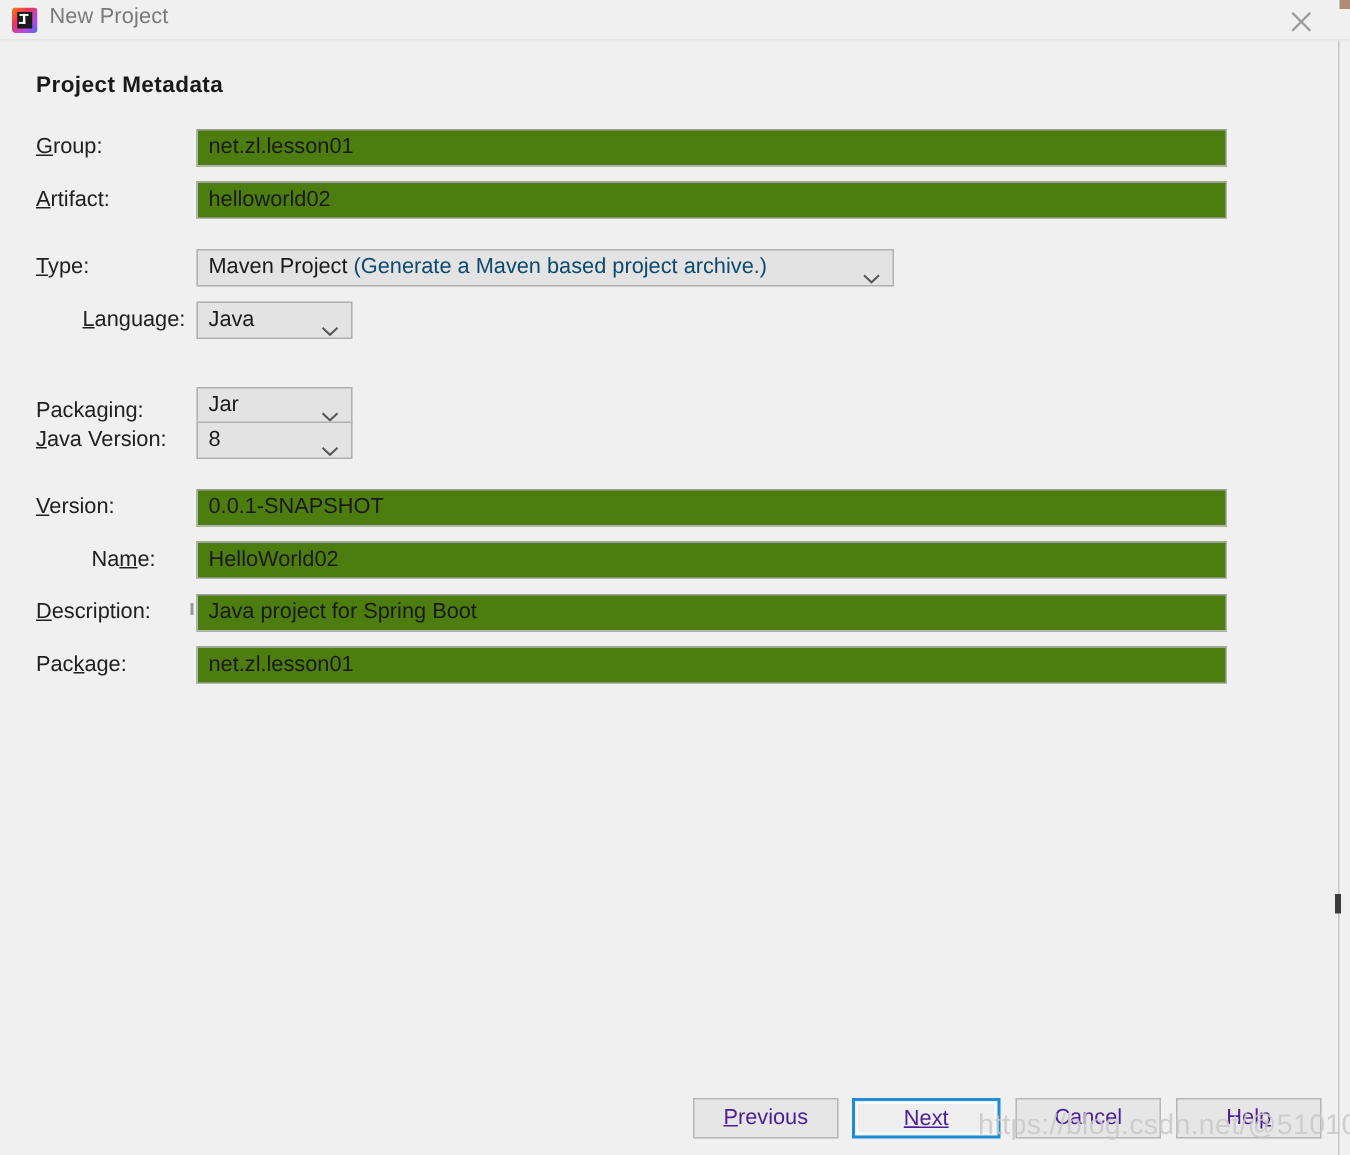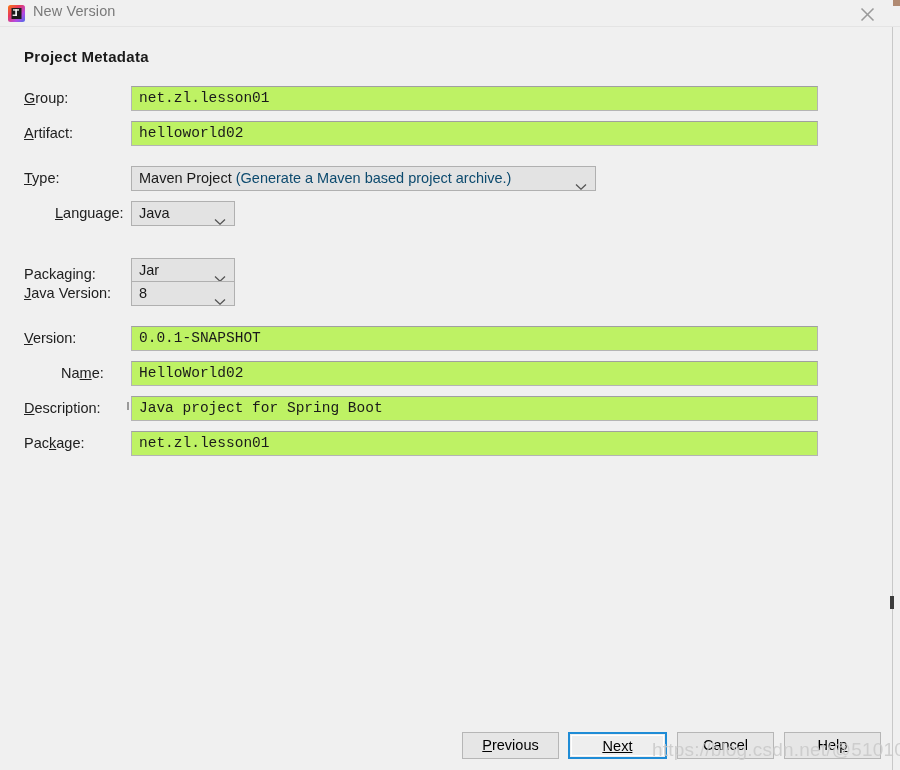--- a/index.html
+++ b/index.html
@@ -74,30 +74,30 @@
     font-size: 14.5px;
     color: #202020;
     white-space: nowrap;
   }
   .lbl u { text-decoration: underline; text-underline-offset: 1px; }
 
   .txt {
     position: absolute;
     left: 131px;
     height: 25px;
-    background: #bef264;
+    background: #4d7c0f;
     border: 1px solid #b4b4b4;
     border-top-color: #a0a0a0;
     font-size: 14.5px;
     color: #1a1a1a;
     padding: 0 0 0 7px;
     line-height: 23px;
     white-space: nowrap;
     overflow: hidden;
-    font-family: Liberation Mono, monospace;
+    font-family: Liberation Sans, sans-serif;
   }
 
   .combo {
     position: absolute;
     left: 131px;
     height: 25px;
     background: #e3e3e3;
     border: 1px solid #b0b0b0;
     font-size: 14.5px;
     color: #1a1a1a;
@@ -119,21 +119,21 @@
   }
 
   
   .btn {
     position: absolute;
     top: 732px;
     height: 27px;
     background: #e6e6e6;
     border: 1px solid #b6b6b6;
     font-size: 14.5px;
-    color: #000000;
+    color: #4c1d95;
     text-align: center;
     line-height: 25px;
     cursor: default;
     white-space: nowrap;
   }
   .btn u { text-decoration: underline; text-underline-offset: 1px; }
   .btn.focused {
     background: #eeeeee;
     border: 2px solid #1f8cd6;
     outline: 1px solid #ffffff;
@@ -169,21 +169,21 @@
             <stop offset="100%" stop-color="#4b6ce8"></stop>
           </linearGradient>
         </defs>
         <rect x="0" y="0" width="17" height="17" rx="2.5" fill="url(#ijg)"></rect>
         <rect x="3.5" y="3" width="10" height="11" fill="#1b1b1b"></rect>
         <rect x="5" y="4.3" width="6" height="1.3" fill="#ffffff"></rect>
         <rect x="7.3" y="4.3" width="1.6" height="6.6" fill="#ffffff"></rect>
         <rect x="4.6" y="9.6" width="4.3" height="1.3" fill="#ffffff"></rect>
       </svg>
     </div>
-    <div id="title-text">New Version</div>
+    <div id="title-text">New Project</div>
     <div id="close-button">
       <svg width="15" height="15" viewBox="0 0 15 15">
         <line x1="1.5" y1="1.5" x2="13.5" y2="13.5" stroke="#9a9a9a" stroke-width="1.6"></line>
         <line x1="13.5" y1="1.5" x2="1.5" y2="13.5" stroke="#9a9a9a" stroke-width="1.6"></line>
       </svg>
     </div>
   </div>
   <div id="corner-accent"></div>
   <div id="right-divider"></div>
   <div id="right-scroll-mark"></div>

